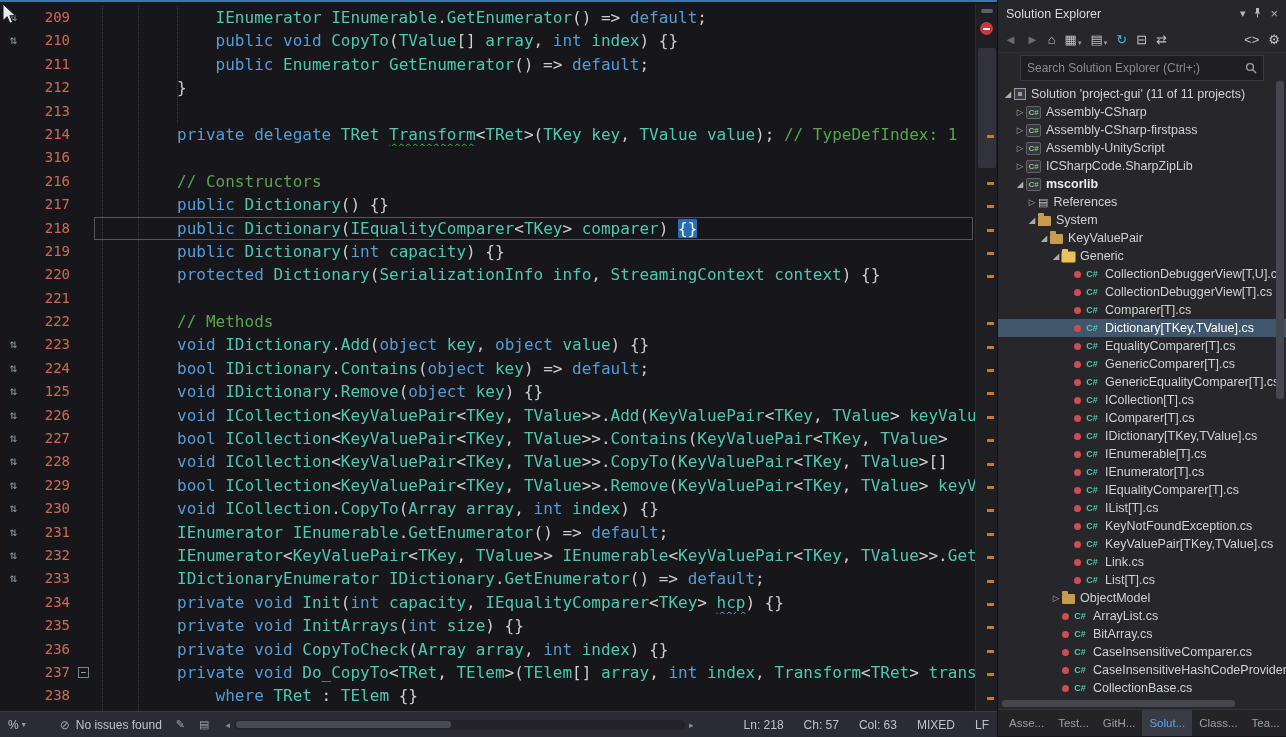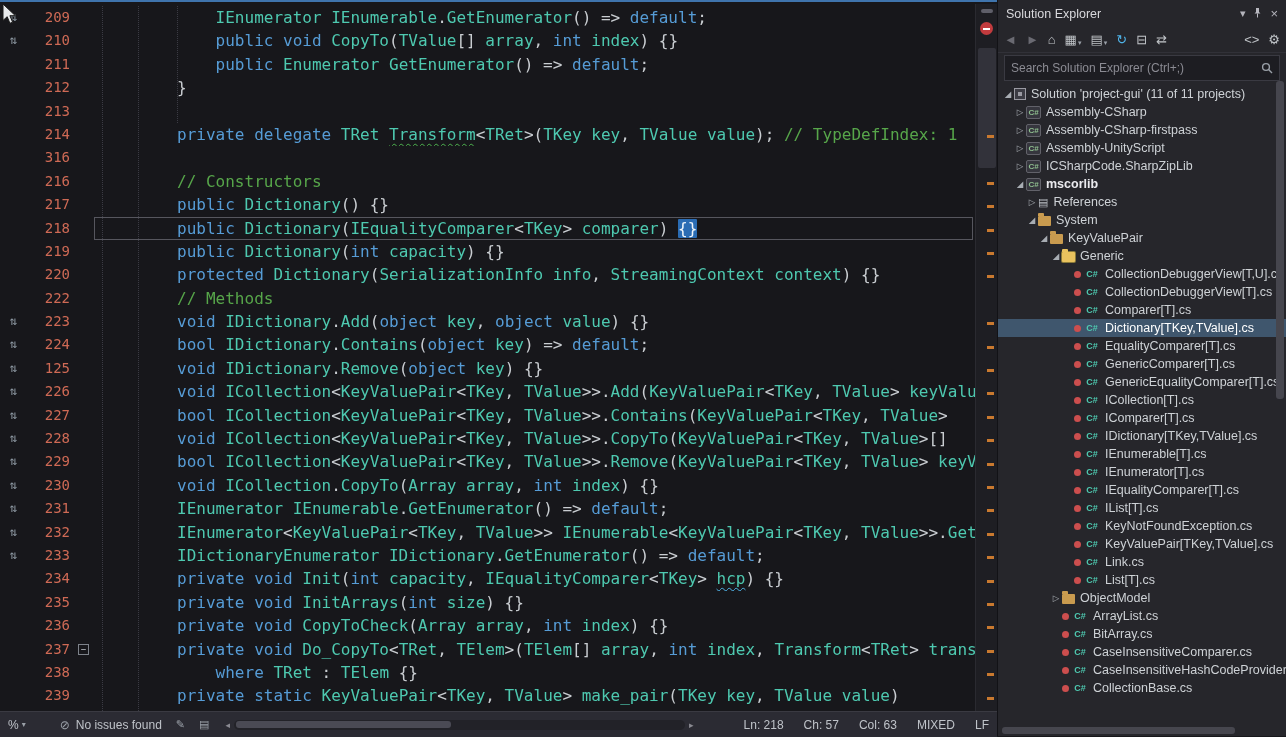--- a/index.html
+++ b/index.html
@@ -75,21 +75,21 @@
               padding:0 8px; color:#d8d8dc; font-size:12.5px; }
   #se-title-text { flex:1; white-space:nowrap; overflow:hidden; }
   .ti { margin-left:7px; color:#b4b4bc; font-size:11px; cursor:default; }
   #se-toolbar { height:26px; flex:none; display:flex; align-items:center;
                 padding:0 6px; gap:9px; border-bottom:1px solid #313138; }
   .tbi { font-size:13px; color:#c0c4c8; display:flex; align-items:flex-end; line-height:1; }
   .tbi.disabled { color:#6a6a72; }
   .tbi .dd { font-size:7px; color:#9aa0a8; margin-left:1px; }
   .tbi.right { margin-left:auto; }
   #se-search { height:26px; flex:none; display:flex; align-items:center;
-               margin:2px 6px; background:#1d1d22; border:1px solid #3a3a42; }
+               margin:2px 22px; background:#1d1d22; border:1px solid #3a3a42; }
   #se-search input { flex:1; background:transparent; border:none; outline:none;
                      color:#c8c8ce; font-size:12px; padding:0 6px;
                      font-family:"Liberation Sans", sans-serif; }
   #se-search input::placeholder { color:#8b8b93; }
   #se-search .mag { flex:none; padding-right:6px; display:flex; }
   #se-tree { flex:1; overflow:hidden; padding-top:2px; position:relative; }
   .trow { display:flex; align-items:center; height:18px; color:#ced2d6;
           font-size:12.5px; white-space:nowrap; }
   .trow.selected { background:#3f566d; color:#ffffff; }
   .trow.bold .lbl { font-weight:bold; color:#eaeaee; }
@@ -201,20 +201,26 @@
           <span class="cl-code"><span>        </span><span class="tk-k">public</span><span> </span><span class="tk-t">Dictionary</span><span>(</span><span class="tk-k">int</span><span> </span><span class="tk-t">capacity</span><span>) {}</span></span>
         </div>
         <div class="cl">
           <span class="cl-margin"></span>
           <span class="cl-num">220</span>
           <span class="cl-fold"></span>
           <span class="cl-code"><span>        </span><span class="tk-k">protected</span><span> </span><span class="tk-t">Dictionary</span><span>(</span><span class="tk-t">SerializationInfo info</span><span>, </span><span class="tk-t">StreamingContext context</span><span>) {}</span></span>
         </div>
         <div class="cl">
           <span class="cl-margin"></span>
+          <span class="cl-num">221</span>
+          <span class="cl-fold"></span>
+          <span class="cl-code"></span>
+        </div>
+        <div class="cl">
+          <span class="cl-margin"></span>
           <span class="cl-num">222</span>
           <span class="cl-fold"></span>
           <span class="cl-code"><span>        </span><span class="tk-c">// Methods</span></span>
         </div>
         <div class="cl">
           <span class="cl-margin">⇅</span>
           <span class="cl-num">223</span>
           <span class="cl-fold"></span>
           <span class="cl-code"><span>        </span><span class="tk-k">void</span><span> </span><span class="tk-t">IDictionary</span><span>.</span><span class="tk-t">Add</span><span>(</span><span class="tk-k">object</span><span> </span><span class="tk-t">key</span><span>, </span><span class="tk-k">object</span><span> </span><span class="tk-t">value</span><span>) {}</span></span>
         </div>
@@ -603,20 +609,28 @@
           <span class="ic ic-csfile">C#</span>
           <span class="lbl">CollectionBase.cs</span>
         </div>
       </div>
     <div id="se-vscroll">
       <div class="th"></div>
     </div>
     <div id="se-hscroll">
       <div class="th"></div>
     </div>
+    <div id="se-tabs">
+        <span class="wtab">Asse...</span>
+        <span class="wtab">Test...</span>
+        <span class="wtab">GitH...</span>
+        <span class="wtab active">Solut...</span>
+        <span class="wtab">Class...</span>
+        <span class="wtab">Tea...</span>
+      </div>
   </div>
 
   <div id="statusbar">
     <div class="sb-zoom">
       <span>%</span>
       <span class="dd">▾</span>
     </div>
     <div class="sb-issues">
       <span class="iss-icon">⊘</span>
       <span>No issues found</span>

